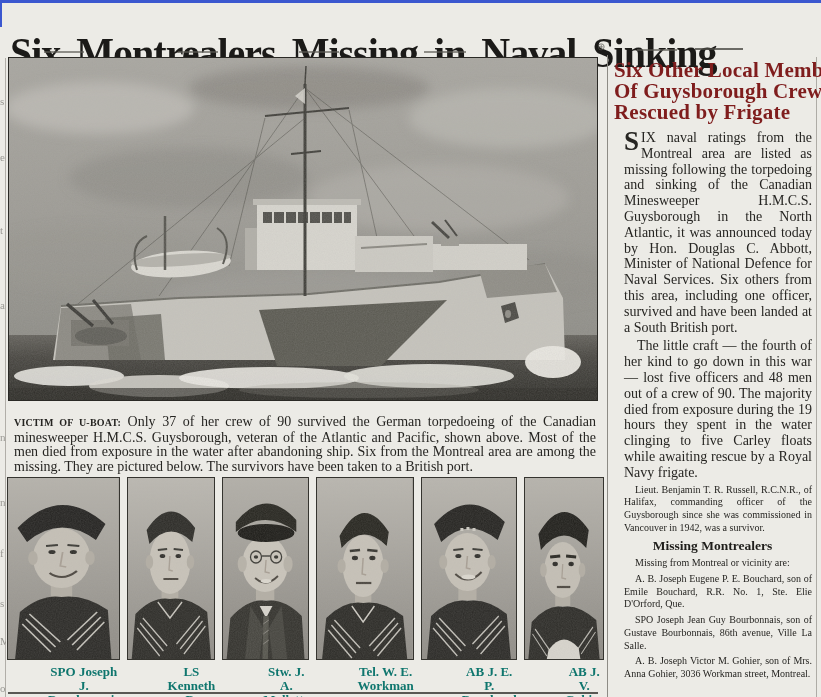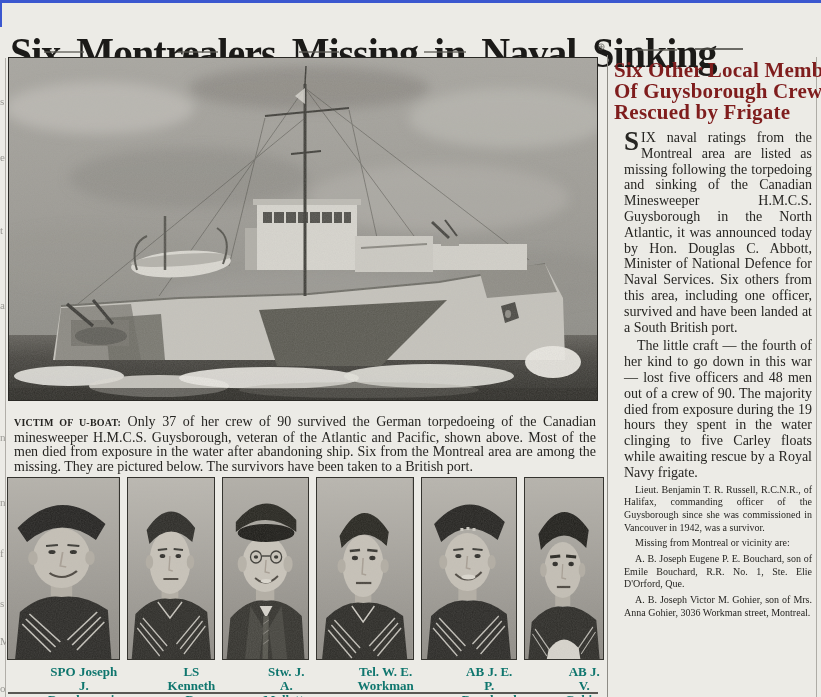--- a/index.html
+++ b/index.html
@@ -443,19 +443,21 @@
 
   <div class="sidebar">
     <h2 class="sb-head">
       <div>Six Other Local Members</div>
       <div>Of Guysborough Crew</div>
       <div>Rescued by Frigate</div>
     </h2>
     <p class="para para-a para-lead">SIX naval ratings from the Montreal area are listed as missing following the torpedoing and sinking of the Canadian Minesweeper H.M.C.S. Guysborough in the North Atlantic, it was announced today by Hon. Douglas C. Abbott, Minister of National Defence for Naval Services. Six others from this area, including one officer, survived and have been landed at a South British port.</p>
     <p class="para para-a">The little craft — the fourth of her kind to go down in this war — lost five officers and 48 men out of a crew of 90. The majority died from exposure during the 19 hours they spent in the water clinging to five Carley floats while awaiting rescue by a Royal Navy frigate.</p>
     <p class="para para-b">Lieut. Benjamin T. R. Russell, R.C.N.R., of Halifax, commanding officer of the Guysborough since she was commissioned in Vancouver in 1942, was a survivor.</p>
+    <h3 class="subhead">Missing Montrealers</h3>
     <p class="para para-b">Missing from Montreal or vicinity are:</p>
     <p class="para para-b">A. B. Joseph Eugene P. E. Bouchard, son of Emile Bouchard, R.R. No. 1, Ste. Elie D'Orford, Que.</p>
+    <p class="para para-b">SPO Joseph Jean Guy Bourbonnais, son of Gustave Bourbonnais, 86th avenue, Ville La Salle.</p>
     <p class="para para-b">A. B. Joseph Victor M. Gohier, son of Mrs. Anna Gohier, 3036 Workman street, Montreal.</p>
 
   </div>
 
 </div>
 
 </body></html>

